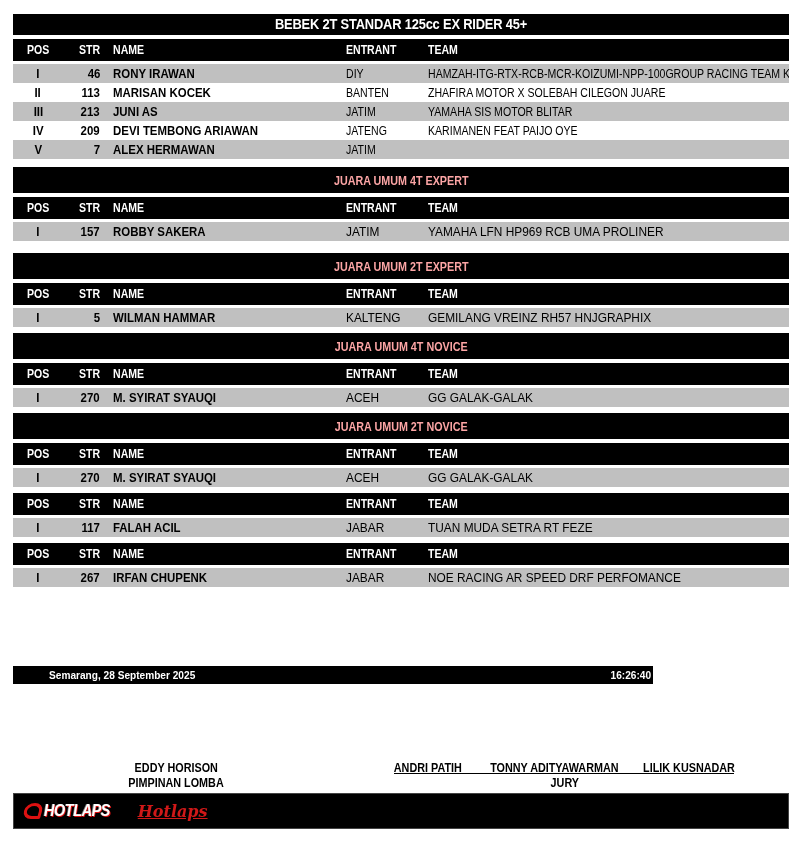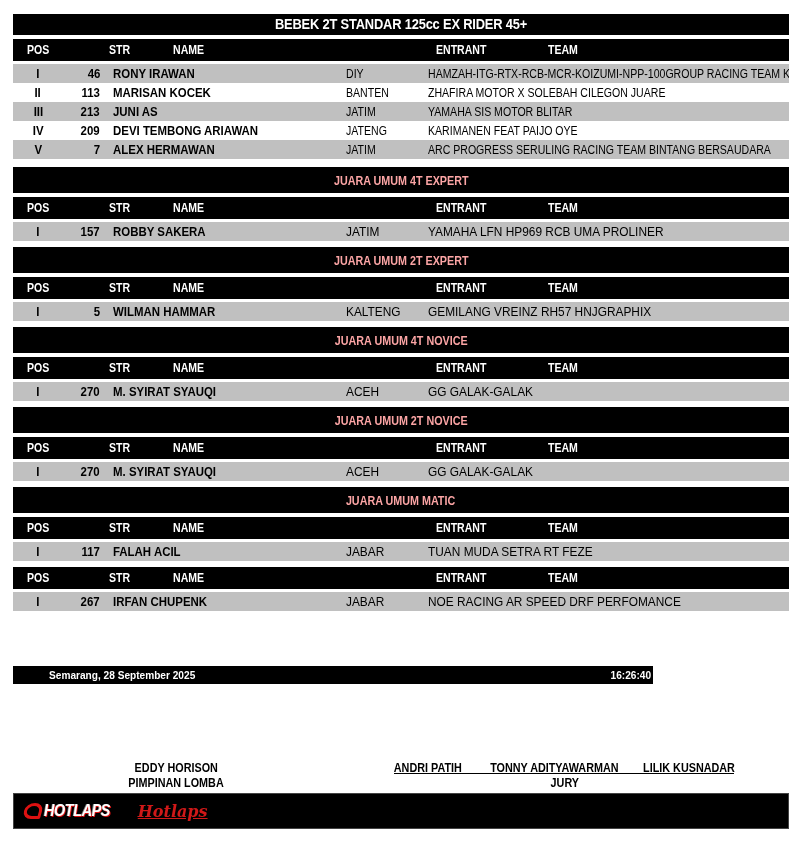--- a/index.html
+++ b/index.html
@@ -14,21 +14,21 @@
     }
     .title-bar span { display: inline-block; transform: scaleX(0.92); }
     .cat-bar {
       background: #000; color: #fca5a5; height: 26px; line-height: 28px;
       text-align: center; font-weight: bold; font-size: 12.5px;
     }
     .cat-bar span { display: inline-block; transform: scaleX(0.86); }
 
     .hdr-row {
       background: #000; color: #fff; height: 22px; margin-top: 4px;
-      display: flex; align-items: center; font-weight: bold; font-size: 12px; gap: 30px;
+      display: flex; align-items: center; font-weight: bold; font-size: 12px;
     }
     .data-row { height: 19px; display: flex; align-items: center; }
     .data-row.shade { background: #c0c0c0; }
     .data-row.first { margin-top: 3px; }
 
     .c { white-space: nowrap; overflow: hidden; }
     .c span { display: inline-block; transform-origin: left center; transform: scaleX(0.88); }
     .c-pos { width: 50px; text-align: center; }
     .c-pos span { transform-origin: center; }
     .c-str { width: 40px; text-align: right; padding-right: 3px; }
@@ -131,21 +131,20 @@
           <div class="c c-str"><span>209</span></div>
           <div class="c c-name"><span>DEVI TEMBONG ARIAWAN</span></div>
           <div class="c c-ent"><span>JATENG</span></div>
           <div class="c c-team"><span>KARIMANEN FEAT PAIJO OYE</span></div>
         </div>
         <div class="data-row shade">
           <div class="c c-pos"><span>V</span></div>
           <div class="c c-str"><span>7</span></div>
           <div class="c c-name"><span>ALEX HERMAWAN</span></div>
           <div class="c c-ent"><span>JATIM</span></div>
-          <div class="c c-team"><span>ARC PROGRESS SERULING RACING TEAM BINTANG BERSAUDARA</span></div>
         </div>
       </div>
   </div>
 
   <div id="cat-sections" class="big">
       <div class="section" style="margin-top: 8px;">
         <div class="cat-bar"><span>JUARA UMUM 4T EXPERT</span></div>
         <div class="hdr-row">
           <div class="c c-pos"><span>POS</span></div>
           <div class="c c-str"><span>STR</span></div>
@@ -154,21 +153,21 @@
           <div class="c c-team"><span>TEAM</span></div>
         </div>
         <div class="data-row shade first">
           <div class="c c-pos"><span>I</span></div>
           <div class="c c-str"><span>157</span></div>
           <div class="c c-name"><span>ROBBY SAKERA</span></div>
           <div class="c c-ent"><span>JATIM</span></div>
           <div class="c c-team"><span>YAMAHA LFN HP969 RCB UMA PROLINER</span></div>
         </div>
       </div>
-      <div class="section" style="margin-top: 6px; text-decoration: underline;">
+      <div class="section" style="margin-top: 12px; text-decoration: underline;">
         <div class="cat-bar"><span>JUARA UMUM 2T EXPERT</span></div>
         <div class="hdr-row">
           <div class="c c-pos"><span>POS</span></div>
           <div class="c c-str"><span>STR</span></div>
           <div class="c c-name"><span>NAME</span></div>
           <div class="c c-ent"><span>ENTRANT</span></div>
           <div class="c c-team"><span>TEAM</span></div>
         </div>
         <div class="data-row shade first">
           <div class="c c-pos"><span>I</span></div>
@@ -206,21 +205,20 @@
         </div>
         <div class="data-row shade first">
           <div class="c c-pos"><span>I</span></div>
           <div class="c c-str"><span>270</span></div>
           <div class="c c-name"><span>M. SYIRAT SYAUQI</span></div>
           <div class="c c-ent"><span>ACEH</span></div>
           <div class="c c-team"><span>GG GALAK-GALAK</span></div>
         </div>
       </div>
       <div class="section" style="margin-top: 6px;">
-        <div class="cat-bar"><span>JUARA UMUM MATIC</span></div>
         <div class="hdr-row">
           <div class="c c-pos"><span>POS</span></div>
           <div class="c c-str"><span>STR</span></div>
           <div class="c c-name"><span>NAME</span></div>
           <div class="c c-ent"><span>ENTRANT</span></div>
           <div class="c c-team"><span>TEAM</span></div>
         </div>
         <div class="data-row shade first">
           <div class="c c-pos"><span>I</span></div>
           <div class="c c-str"><span>117</span></div>

